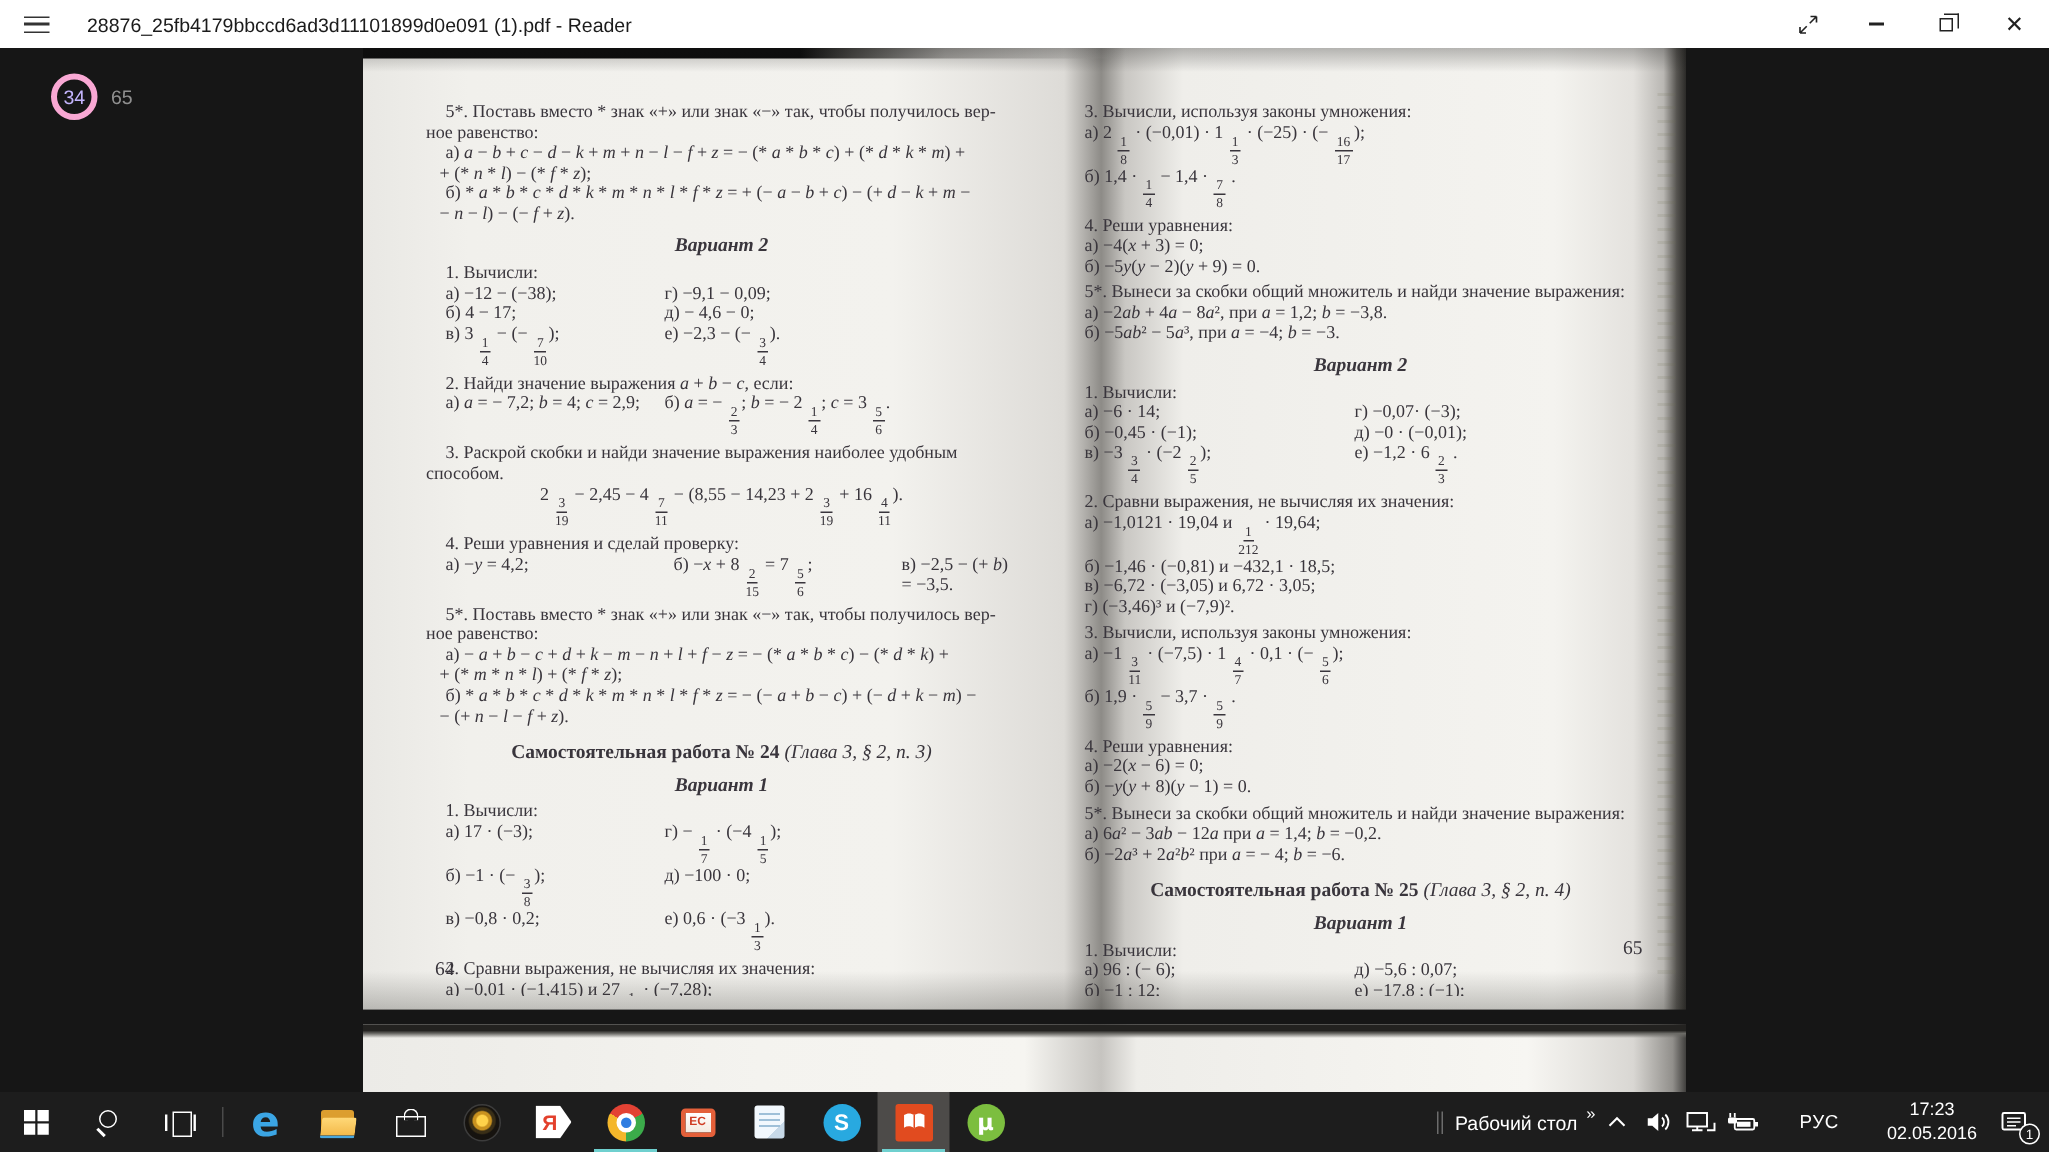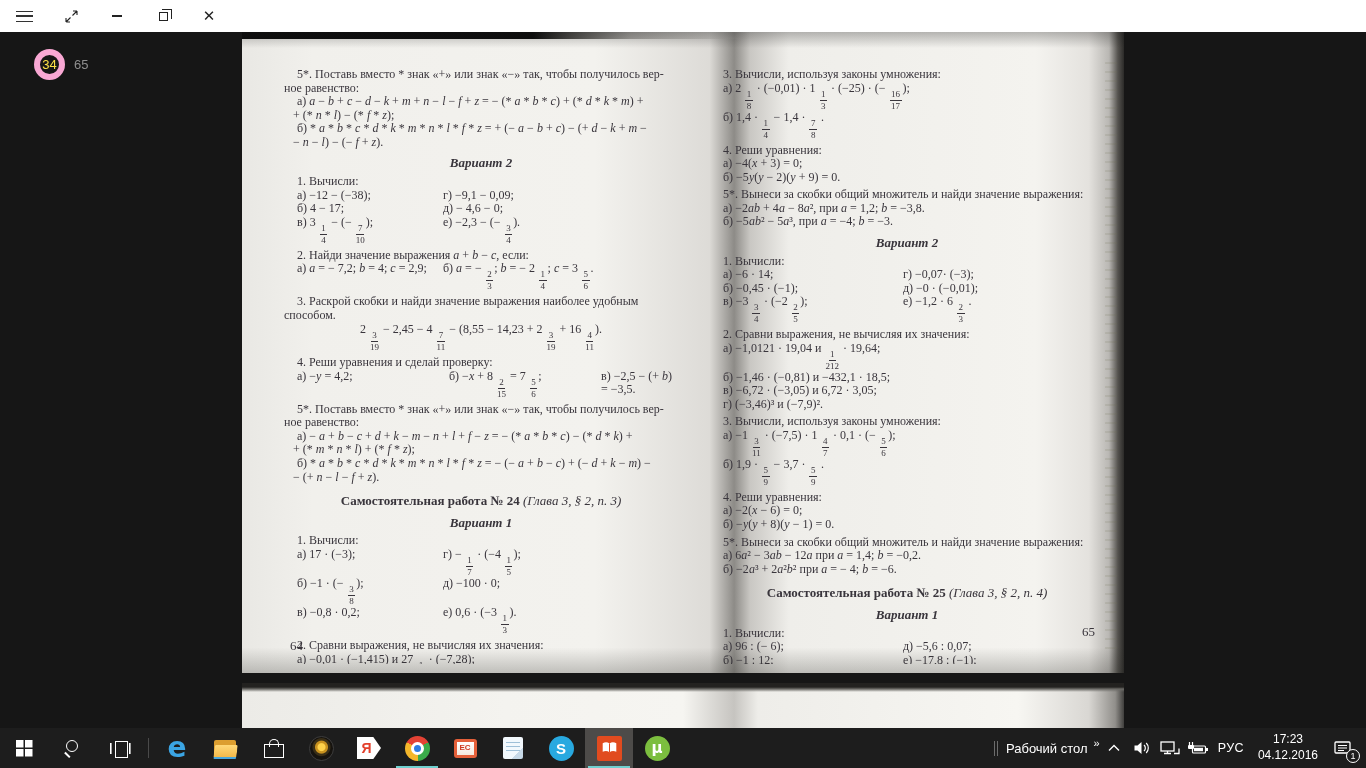--- a/index.html
+++ b/index.html
@@ -17,22 +17,22 @@
   .wc { width:46px; height:32px; display:flex; align-items:center; justify-content:center; color:#222; }
   .wc svg { display:block; }
   .wc.close { font-size:15px; font-family:"DejaVu Sans", sans-serif; }
   .restore-glyph { width:9px; height:9px; border:1px solid #222; position:relative; background:#fff; }
   .restore-glyph::before { content:""; position:absolute; left:2px; top:-4px; width:9px; height:9px; border:1px solid #222; border-left:none; border-bottom:none; }
   .min-glyph { width:10px; height:1.4px; background:#222; }
 
   
   .viewport { position:absolute; top:32px; left:0; width:1366px; height:696px; background:#161616; overflow:hidden; }
 
-  .badge { position:absolute; left:34px; top:17px; width:31px; height:31px; border:6px solid #f9a8d4;
-           border-radius:50%; color:#fde047; font-size:13px; display:flex; align-items:center; justify-content:center; }
+  .badge { position:absolute; left:34px; top:17px; width:31px; height:31px; border:4px solid #f9a8d4;
+           border-radius:50%; color:#c4b5fd; font-size:13px; display:flex; align-items:center; justify-content:center; }
   .badge-total { position:absolute; left:74px; top:25px; color:#8f8f8f; font-size:13px; }
 
   
   .spread { position:absolute; left:242px; top:0; width:882px; height:641px;
     background:linear-gradient(90deg,#e9e8e4 0%,#f1f0ec 8%,#f3f2ee 40%,#dddbd7 53%,#8d8b87 55.8%,#c9c7c3 57.6%,#efeeea 62%,#f4f3ef 90%,#e4e2de 96%,#b9b7b3 98.3%,#55534f 99.3%,#2b2a28 100%); }
   .spread::before { content:""; position:absolute; left:0; top:0; right:0; height:7px;
     background:linear-gradient(90deg,#0c0c0c 0 33%,#4a4946 37%,#a7a5a1 44%,rgba(0,0,0,0) 58%); }
   .spread::after { content:""; position:absolute; inset:0;
     background:linear-gradient(180deg,rgba(20,20,20,.28) 0,rgba(0,0,0,0) 2.5%,rgba(0,0,0,0) 96%,rgba(40,40,35,.25) 100%); pointer-events:none; }
   .edge-lines { position:absolute; right:7px; top:30px; bottom:20px; width:12px;
@@ -130,33 +130,34 @@
   .ic-reader svg { display:block; }
   .ic-utorrent { width:25px; height:25px; border-radius:50%; background:#7cbe3f;
     color:#fff; font:bold 15px/1 "DejaVu Sans", sans-serif; }
 
   .tb-tray { margin-left:auto; display:flex; align-items:center; color:#fff; padding-right:6px; }
   .drag-handle { width:4px; height:15px; border-left:1px solid #6c6c6c; border-right:1px solid #6c6c6c; margin:0 8px 0 2px; }
   .desktop-toolbar { display:flex; align-items:flex-start; cursor:pointer; }
   .desktop-toolbar .lbl { font-size:13px; }
   .desktop-toolbar .chev { font-size:11px; margin:-4px 0 0 6px; }
   .tray-ic { width:28px; height:28px; display:flex; align-items:center; justify-content:center; cursor:pointer; }
-  .lang { font-size:12.5px; letter-spacing:.4px; margin:0 6px; cursor:pointer; }
+  .lang { font-size:12.5px; letter-spacing:.4px; margin:0 24px; cursor:pointer; }
   .clock { text-align:center; font-size:12px; line-height:1.3; margin:0 8px; cursor:pointer; }
   .notif { position:relative; width:34px; height:28px; display:flex; align-items:center; justify-content:center; cursor:pointer; }
   .notif-badge { position:absolute; right:0px; bottom:-1px; width:14px; height:14px; border:1px solid #fff;
     border-radius:50%; background:#1d1d1d; font-size:9px; display:flex; align-items:center; justify-content:center; }
 </style>
 </head>
 <body>
 
 <div class="titlebar">
   <div class="menu-btn">
       <span class="bars"></span>
     </div>
+  <div class="win-title">28876_25fb4179bbccd6ad3d11101899d0e091 (1).pdf - Reader</div>
   <div class="win-controls">
     <div class="wc">
       <svg width="13" height="13" viewBox="0 0 13 13">
         <path d="M7.5 5.5 L12 1 M12 1 h-4 M12 1 v4 M5.5 7.5 L1 12 M1 12 h4 M1 12 v-4" stroke="#222" stroke-width="1.1" fill="none"></path>
       </svg>
     </div>
     <div class="wc">
         <span class="min-glyph"></span>
       </div>
     <div class="wc">
@@ -467,21 +468,21 @@
         <path d="M2.5 1 v3 M5.5 1 v3" stroke="#fff" stroke-width="1.2"></path>
         <rect x="1" y="4" width="6" height="4" rx="1" fill="#fff"></rect>
         <rect x="5.5" y="5" width="13" height="7" rx="1" stroke="#fff" stroke-width="1.2" fill="none"></rect>
         <rect x="19" y="7" width="2" height="3" fill="#fff"></rect>
         <rect x="7" y="6.8" width="9" height="3.4" fill="#fff"></rect>
       </svg>
     </span>
     <span class="lang">РУС</span>
     <span class="clock">
       <div>17:23</div>
-      <div>04.12.2016</div>
+      <div>02.05.2016</div>
     </span>
     <span class="notif">
       <svg width="18" height="15" viewBox="0 0 18 15">
         <rect x="1" y="1" width="15" height="11" rx="1" stroke="#fff" stroke-width="1.3" fill="none"></rect>
         <path d="M4 4.5 h9 M4 7 h9 M4 9.5 h6" stroke="#fff" stroke-width="1.1"></path>
       </svg>
       <span class="notif-badge">1</span>
     </span>
   </div>
 </div>

